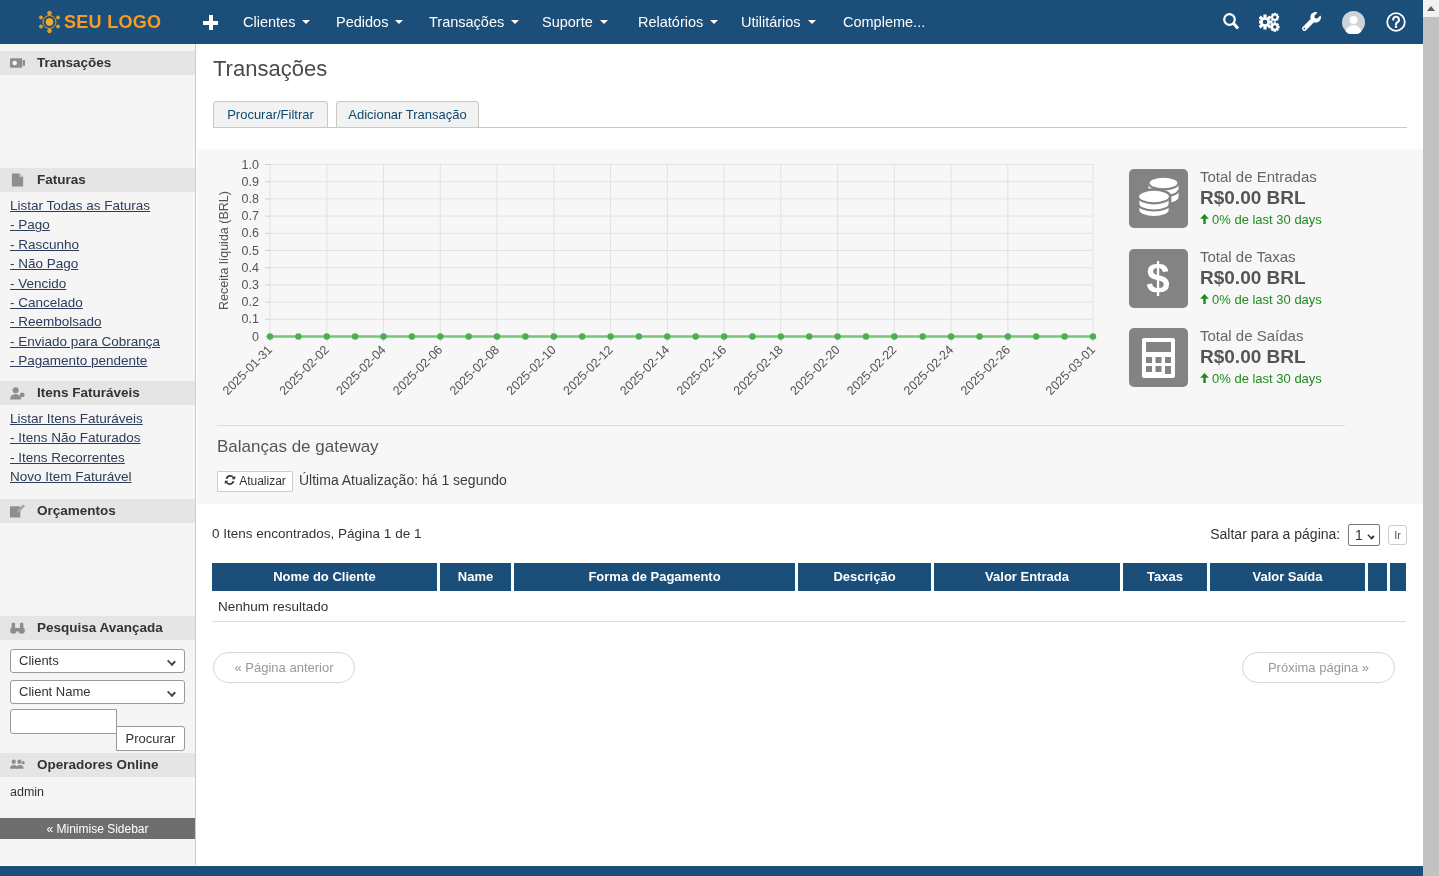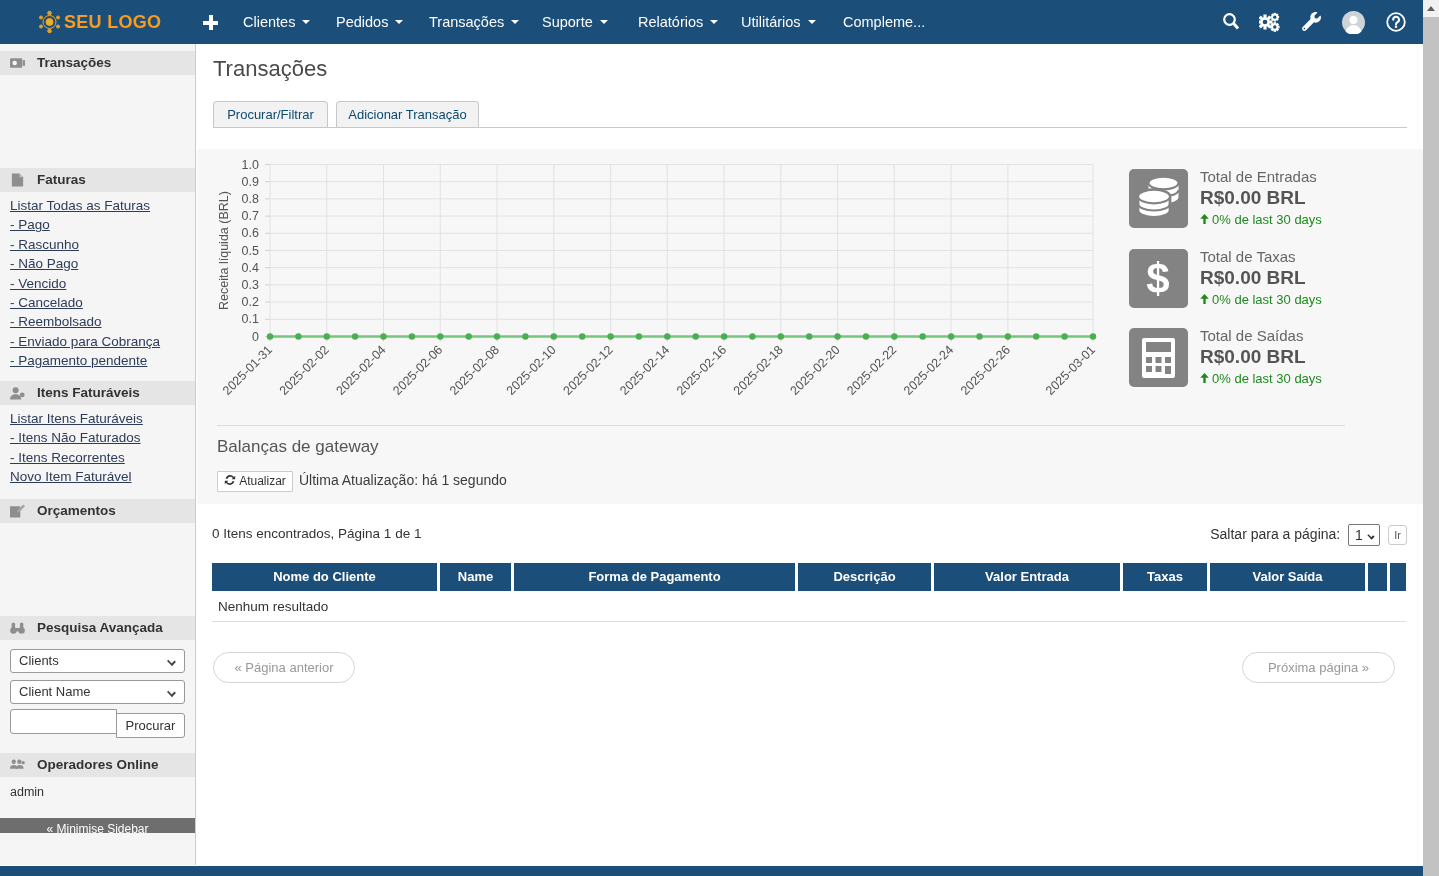--- a/index.html
+++ b/index.html
@@ -22,21 +22,21 @@
 
 
 #sidebar { position:absolute; left:0; top:44px; width:196px; height:821px; background:#f5f5f5; border-right:1px solid #cbcbcb; }
 .sbhead { position:absolute; left:0; width:195px; height:24px; background:#e5e5e5; color:#333; font-size:13.5px; font-weight:bold; line-height:24px; }
 .sbhead .sbicon { position:absolute; left:10px; top:5px; width:15px; height:14px; }
 .sbhead span { margin-left:37px; }
 .sblinks { position:absolute; left:10px; width:180px; }
 .sblinks a { display:block; color:#2d3c59; font-size:13.5px; line-height:19.4px; text-decoration:underline; }
 .sbsel { position:absolute; left:10px; width:175px; height:24px; background:#fff; border:1px solid #999; border-radius:3px; font-size:13px; color:#333; line-height:22px; padding-left:8px; }
 .sbsel .chev { position:absolute; right:9px; top:8px; width:7px; height:7px; border-right:2px solid #444; border-bottom:2px solid #444; transform:rotate(45deg) scale(1,0.8); }
-#minimise { position:absolute; left:0; top:774px; width:195px; height:15px; background:#6e6e6e; color:#fff; font-size:12px; text-align:center; line-height:23px; }
+#minimise { position:absolute; left:0; top:774px; width:195px; height:21px; background:#6e6e6e; color:#fff; font-size:12px; text-align:center; line-height:23px; }
 
 
 #main { position:absolute; left:197px; top:44px; width:1226px; height:821px; background:#fff; }
 #h1 { position:absolute; left:16px; top:12px; font-size:22px; color:#4a4a4a; font-weight:400; }
 .tab { position:absolute; top:57px; height:26px; background:#f2f2f2; border:1px solid #c8c8c8; border-bottom:none; border-radius:4px 4px 0 0; font-size:13px; color:#0c4a6e; line-height:25px; text-align:center; }
 #tabline { position:absolute; left:16px; top:83px; width:1194px; height:1px; background:#c8c8c8; }
 
 #graypanel { position:absolute; left:0; top:105px; width:1226px; height:355px; background:#f7f7f7; }
 #hr1 { position:absolute; left:20px; top:276px; width:1128px; height:1px; background:#dcdcdc; }
 #bal { position:absolute; left:20px; top:288px; font-size:17px; color:#555; }
@@ -204,21 +204,21 @@
             <rect x="1.8" y="1.5" width="3.6" height="6" rx="1.4"></rect>
             <rect x="10.6" y="1.5" width="3.6" height="6" rx="1.4"></rect>
           </g>
         </svg>
       <span>Pesquisa Avançada</span>
     </div>
     <div class="sbsel" style="top:605px">Clients<div class="chev"></div></div>
     <div class="sbsel" style="top:636px">Client Name<div class="chev"></div></div>
     <div style="position:absolute; left:10px; top:665px; width:175px; height:25px;">
       <div style="position:absolute;left:0;top:0;width:107px;height:25px;background:#fff;border:1px solid #999;border-radius:3px 0 0 3px;"></div>
-      <div style="position:absolute;left:106px;top:4px;width:69px;height:25px;background:#fff;border:1px solid #999;border-radius:0 3px 3px 0;font-size:13px;color:#333;text-align:center;line-height:23px;">Procurar</div>
+      <div style="position:absolute;left:106px;top:17px;width:69px;height:25px;background:#fff;border:1px solid #999;border-radius:0 3px 3px 0;font-size:13px;color:#333;text-align:center;line-height:23px;">Procurar</div>
     </div>
     <div class="sbhead" style="top:709px">
       <svg class="sbicon" viewBox="0 0 16 14">
           <g fill="#8e8e8e">
             <circle cx="4" cy="3.5" r="2.3"></circle>
             <circle cx="10" cy="3.5" r="2.3"></circle>
             <circle cx="14" cy="4.5" r="1.8"></circle>
             <path d="M0 11 a4 4 0 0 1 8 0 z"></path>
             <path d="M6.5 11 a4 4 0 0 1 8 0 z"></path>
           </g>

